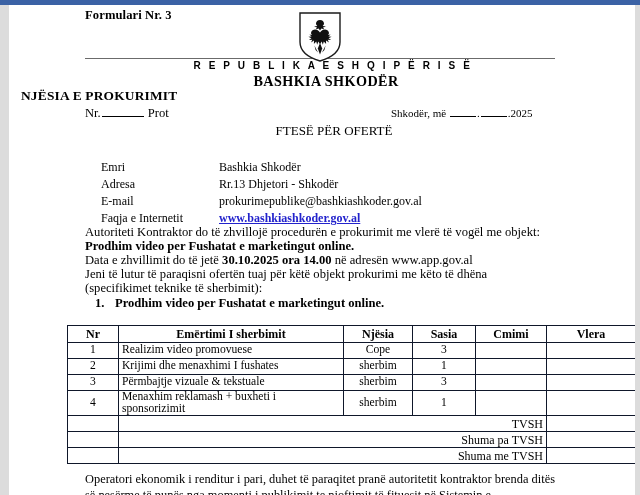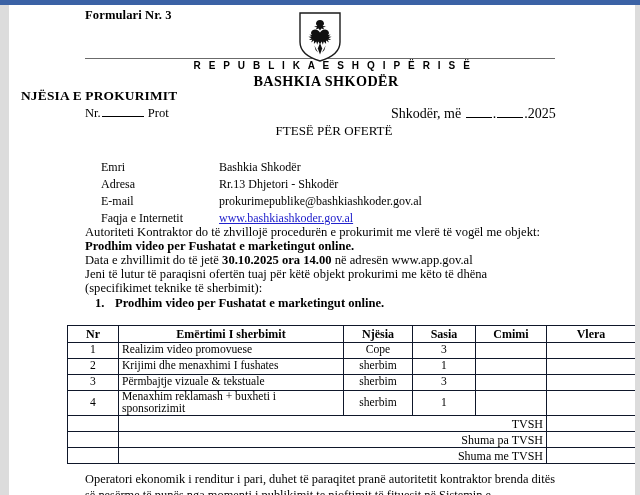--- a/index.html
+++ b/index.html
@@ -142,21 +142,21 @@
     display: inline-block;
     width: 42px;
     border-bottom: 1px solid #000;
     margin: 0 4px 0 1px;
     height: 11px;
   }
   .city-date {
     position: absolute;
     top: 100px;
     left: 382px;
-    font-size: 14px;
+    font-size: 11px;
     white-space: nowrap;
   }
   .city-date .blank-s {
     display: inline-block;
     width: 26px;
     border-bottom: 1px solid #000;
     height: 11px;
     margin: 0 1px;
   }
 
@@ -188,20 +188,21 @@
   }
   .contacts td {
     padding: 0 0 1.4px 0;
     vertical-align: top;
     white-space: nowrap;
   }
   .contacts td.lbl { width: 118px; }
   .link {
     color: #2222cc;
     text-decoration: underline;
+    font-weight: bold;
   }
 
   .para {
     position: absolute;
     left: 76px;
     font-size: 12.6px;
     white-space: nowrap;
   }
   .p1  { top: 219px; }
   .p2  { top: 233px; font-weight: bold; }

